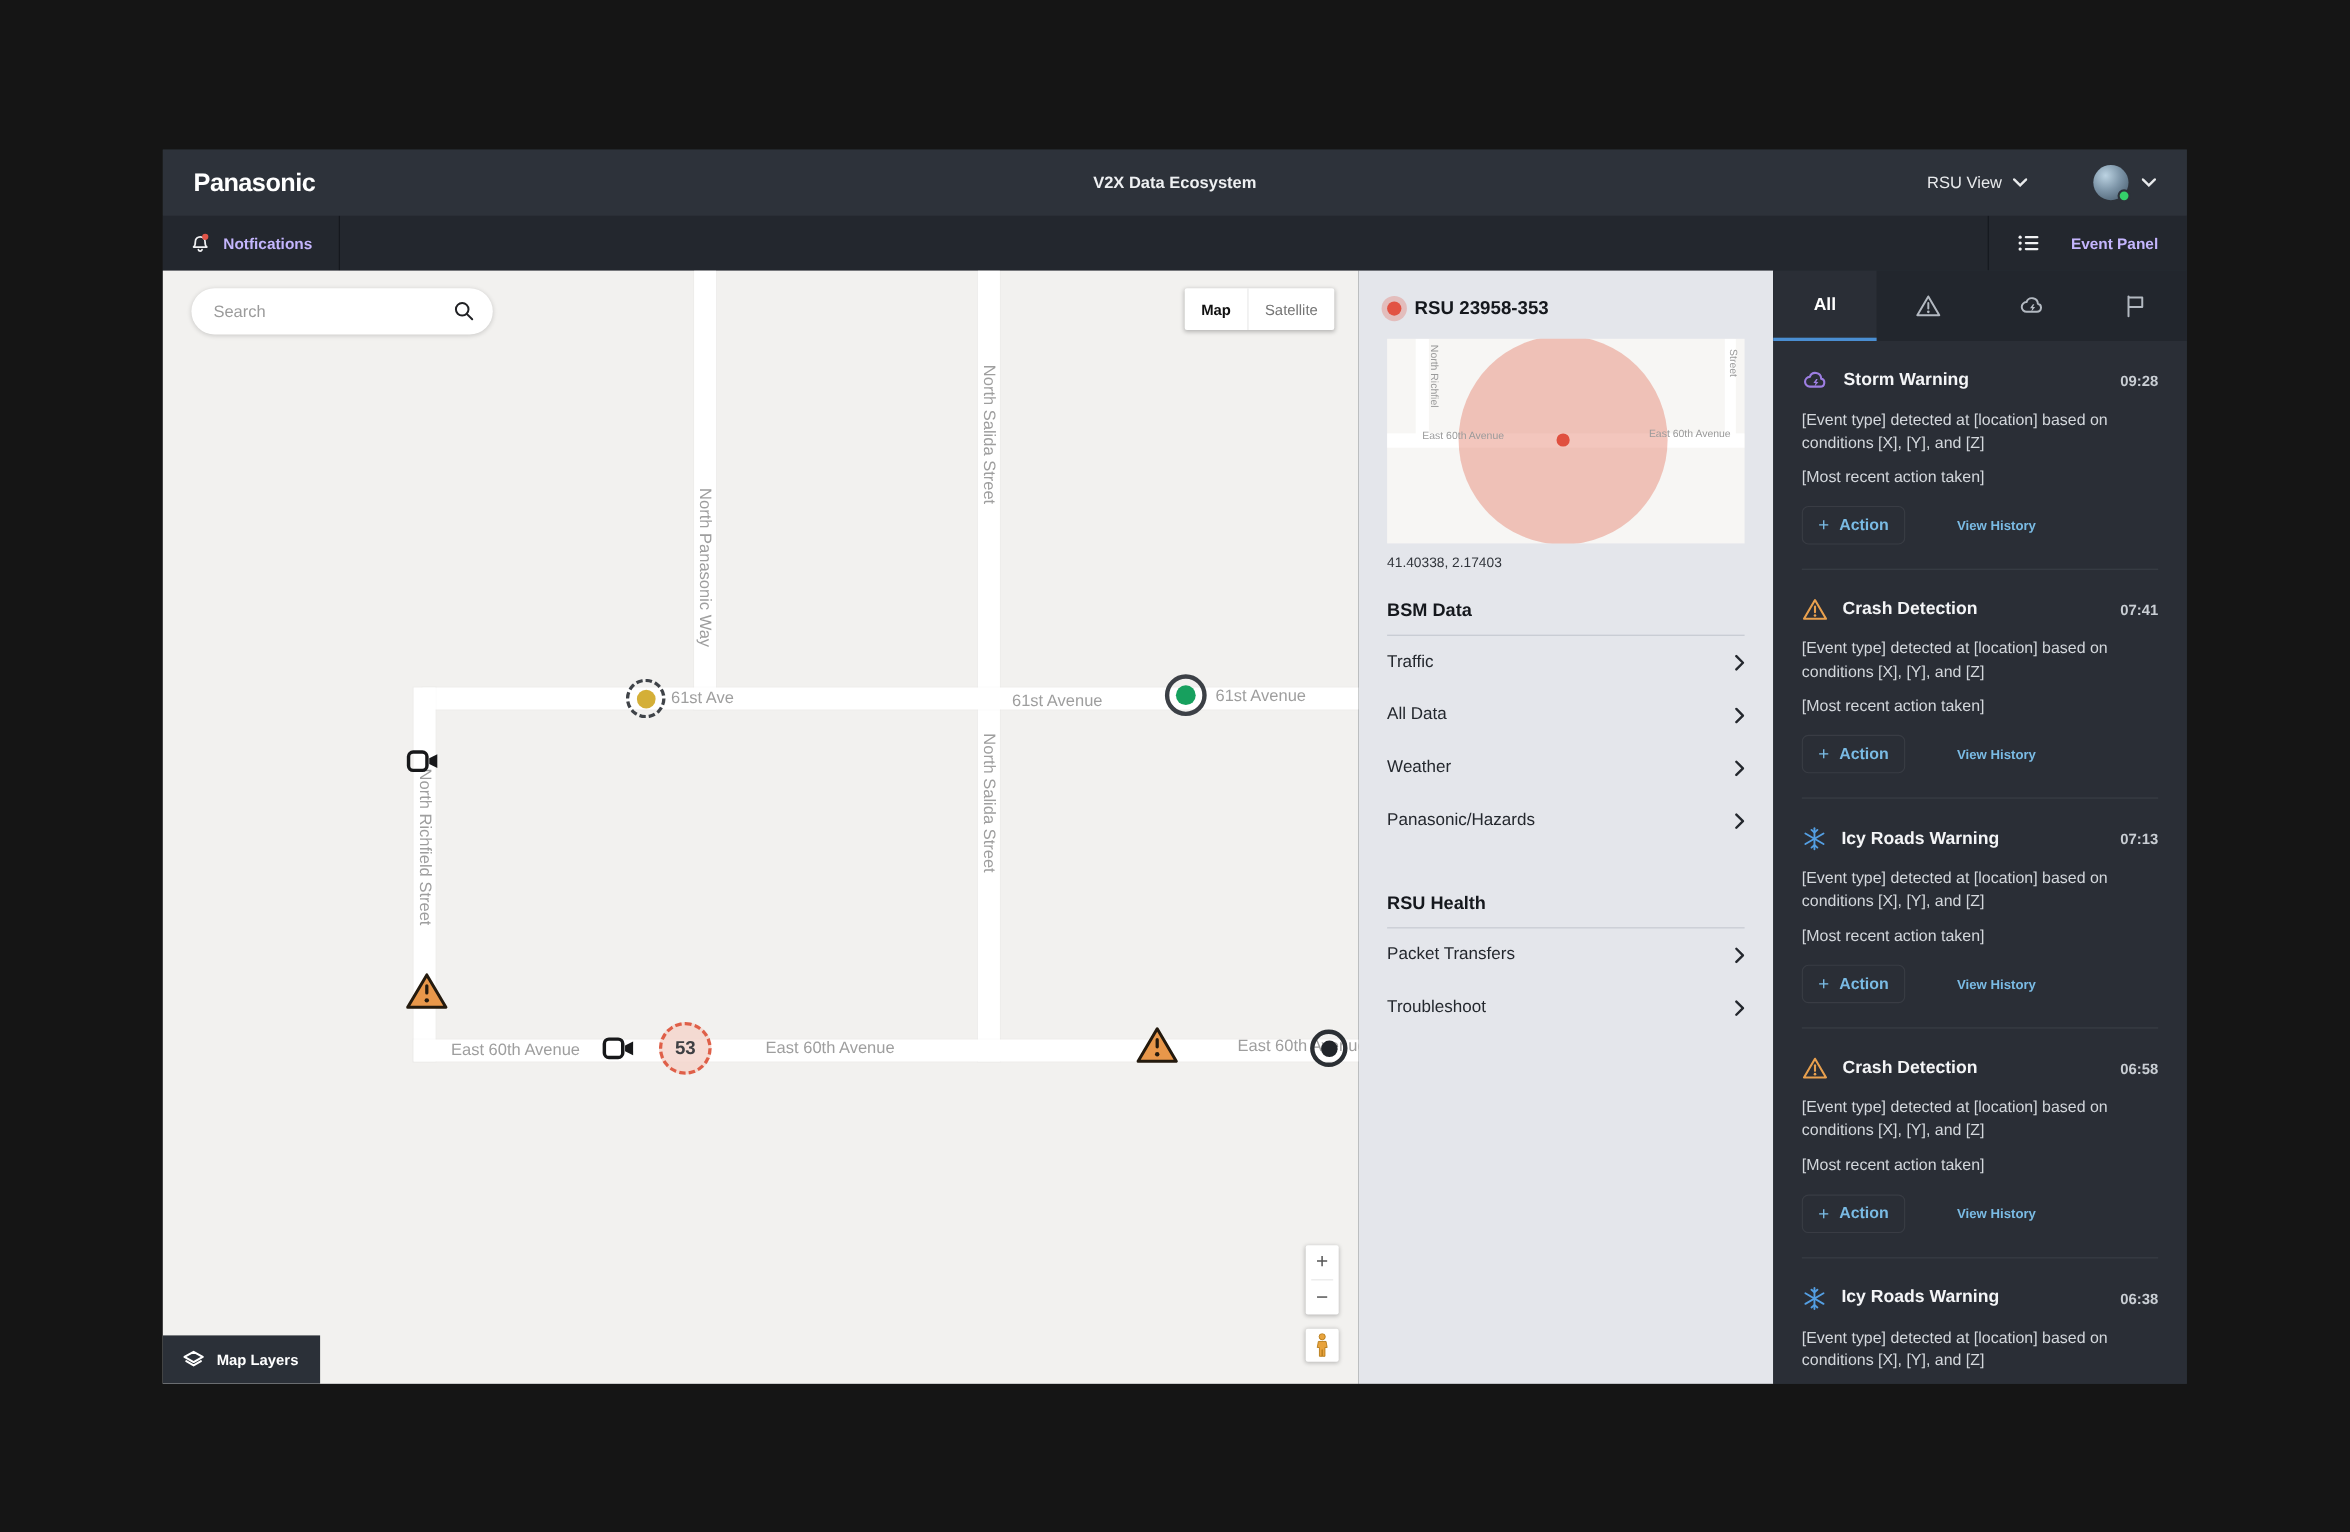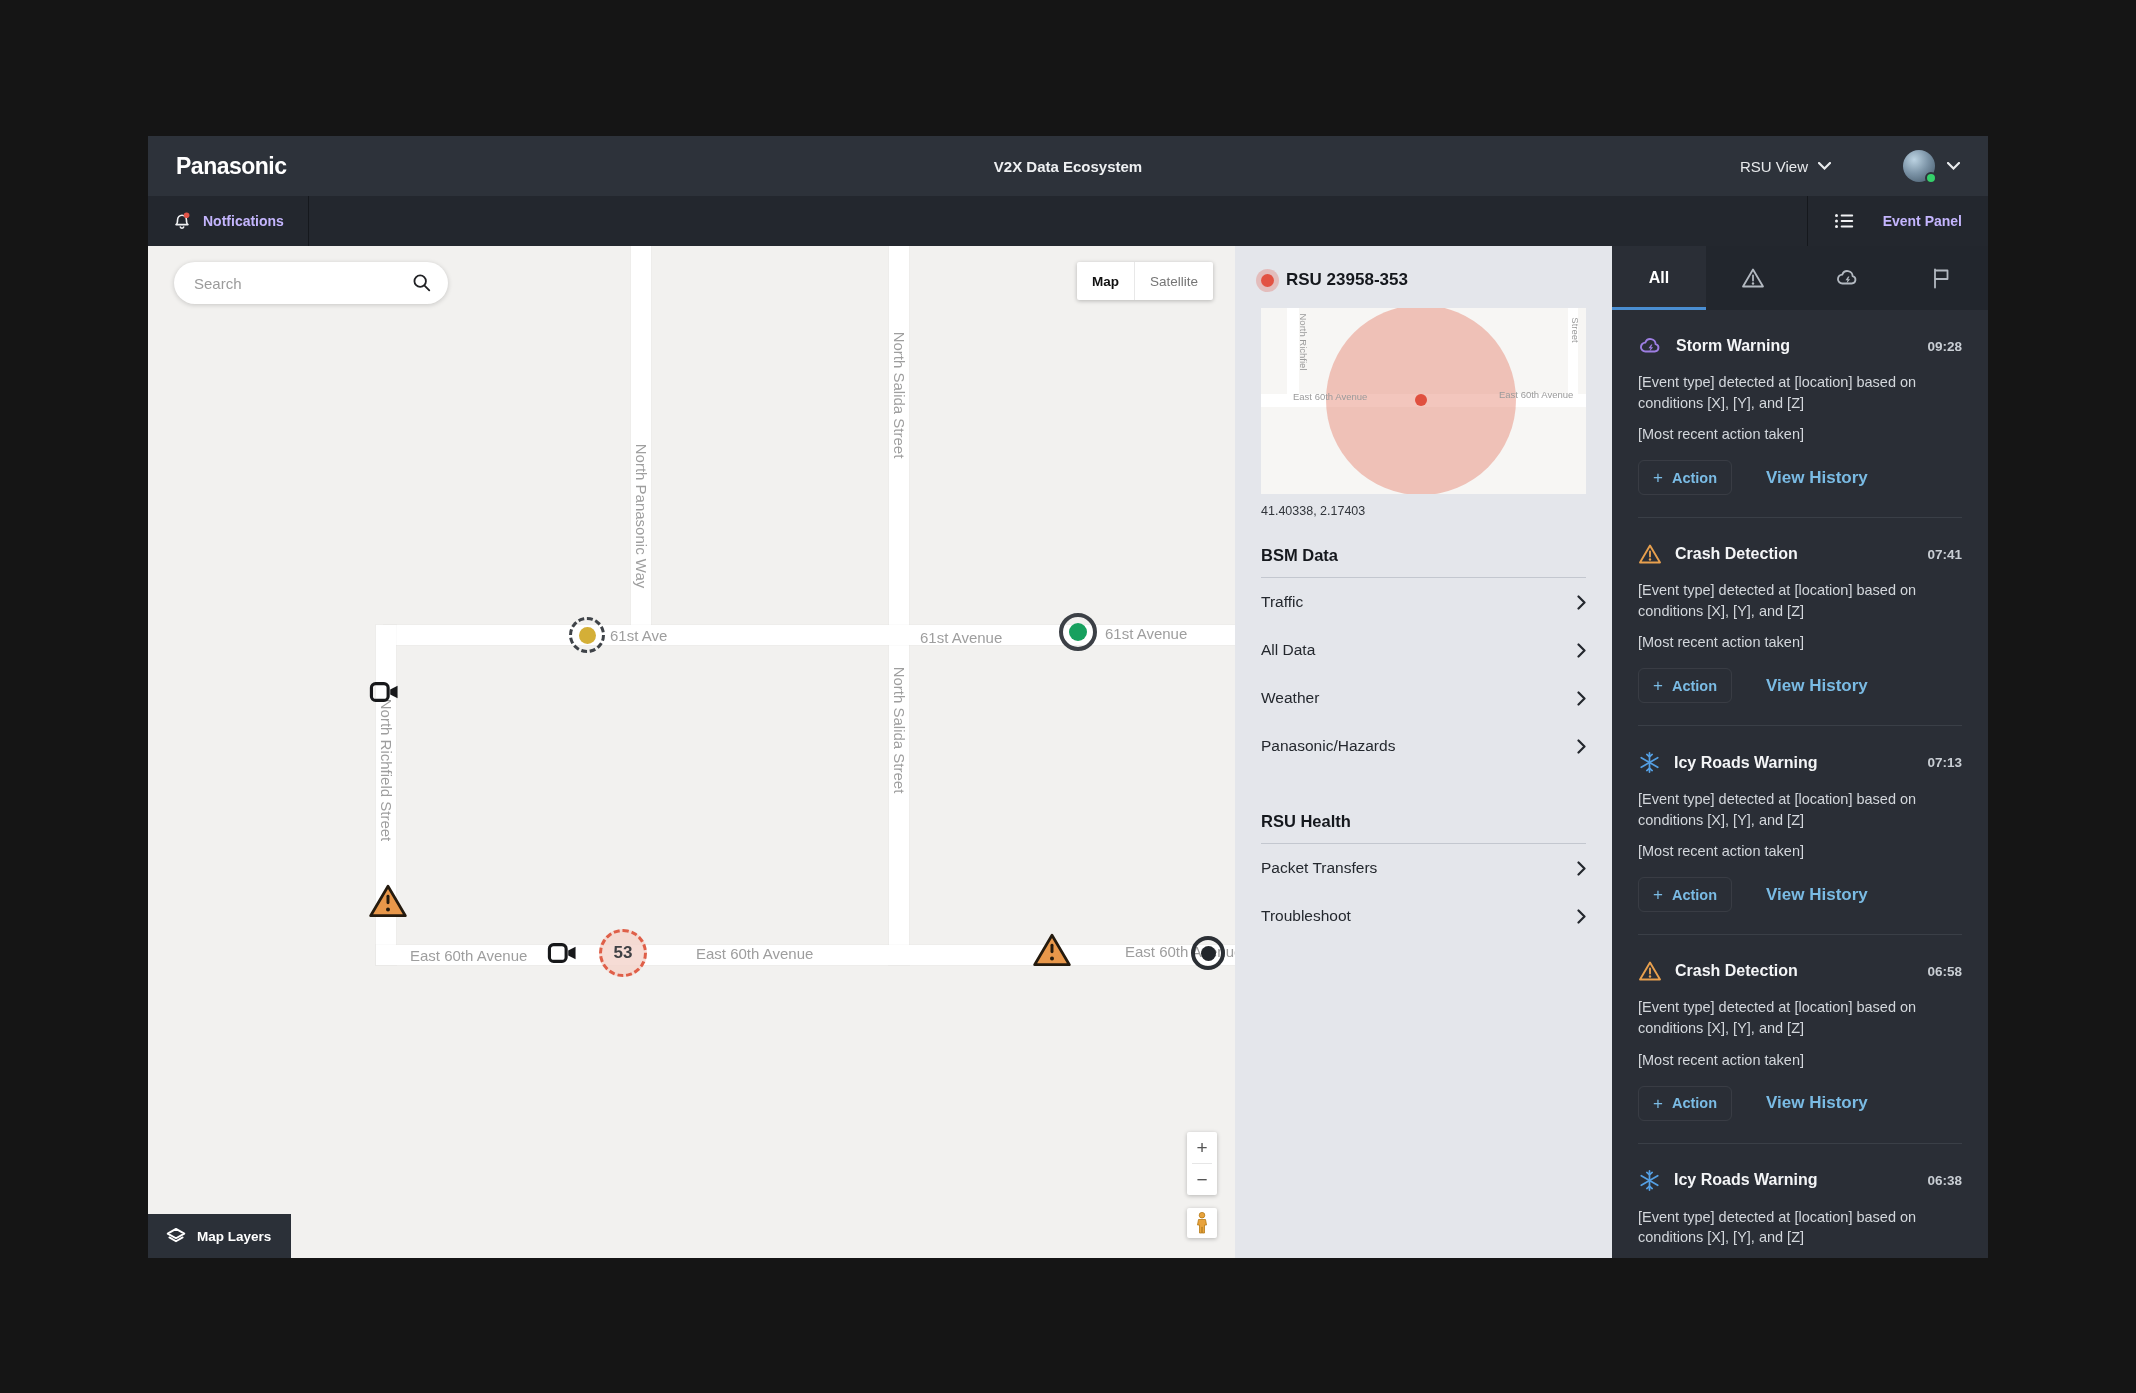--- a/index.html
+++ b/index.html
@@ -4,21 +4,21 @@
 <style>
   * { margin:0; padding:0; box-sizing:border-box; }
   html,body { width:2136px; height:1393px; background:#151515; font-family:"Liberation Sans", sans-serif; overflow:hidden; }
 
   .app { position:absolute; left:148px; top:136px; width:1840px; height:1122px; display:flex; flex-direction:column; background:#2a2e36; }
 
   
   .hdr { height:60px; background:#2d323a; display:flex; align-items:center; padding:0 28px; position:relative; flex:none; }
   .brand { color:#fff; font-size:23px; font-weight:bold; letter-spacing:-0.5px; }
   .hdr-title { position:absolute; left:50%; transform:translateX(-50%); color:#eef0f2; font-size:15px; font-weight:bold; }
-  .hdr-right { margin-left:auto; display:flex; align-items:center; gap:32px;justify-content:flex-end; }
+  .hdr-right { margin-left:auto; display:flex; align-items:center; gap:20px;justify-content:flex-end; }
   .view-sel { display:flex; align-items:center; gap:10px; color:#e8eaec; font-size:15px; cursor:pointer; margin-right:40px; }
   .avatar-wrap { display:flex; align-items:center; gap:12px; cursor:pointer; }
   .avatar { width:32px; height:32px; border-radius:50%; background:radial-gradient(circle at 35% 30%, #bcd3e2 0%, #7d95a8 45%, #3e5263 100%); position:relative; }
   .avatar .status { position:absolute; right:-2px; bottom:-2px; width:12px; height:12px; border-radius:50%; background:#35d06a; border:2px solid #2d323a; }
 
   
   .subhdr { height:50px; background:#23272e; display:flex; align-items:stretch; flex:none; }
   .sub-left { display:flex; align-items:center; gap:11px; padding:0 24px; border-right:1px solid #15181d; cursor:pointer; }
   .sub-left span, .sub-right span { color:#c4b5fd; font-size:14px; font-weight:bold; }
   .sub-spacer { flex:1; }
@@ -86,21 +86,21 @@
   .event { padding:25px 0 22px; border-bottom:1px solid #3a3f47; }
   .event:last-child { border-bottom:none; }
   .ev-head { display:flex; align-items:center; gap:13px; }
   .ev-title { flex:1; color:#f4f5f7; font-size:16px; font-weight:bold; }
   .ev-time { color:#c9ced4; font-size:13.5px; font-weight:bold; }
   .ev-desc { margin-top:15px; color:#d3d7dc; font-size:14.5px; line-height:1.42; }
   .ev-taken { margin-top:13px; color:#d3d7dc; font-size:14.5px; }
   .ev-actions { margin-top:18px; display:flex; align-items:center; gap:34px; }
   .act-btn { display:flex; align-items:center; gap:9px; color:#7abbe4; font-size:14.5px; font-weight:bold; border:1px solid rgba(255,255,255,0.07); border-radius:6px; padding:8px 14px; cursor:pointer; }
   .act-plus { font-size:17px; font-weight:normal; line-height:1; }
-  .view-hist { color:#7abbe4; font-size:17px; font-weight:bold; cursor:pointer; }
+  .view-hist { color:#7abbe4; font-size:12px; font-weight:bold; cursor:pointer;margin-left:13px; }
 </style>
 </head>
 <body>
 
 <div class="app">
 
   <div class="hdr">
     <div class="brand">Panasonic</div>
     <div class="hdr-title">V2X Data Ecosystem</div>
     <div class="hdr-right">

